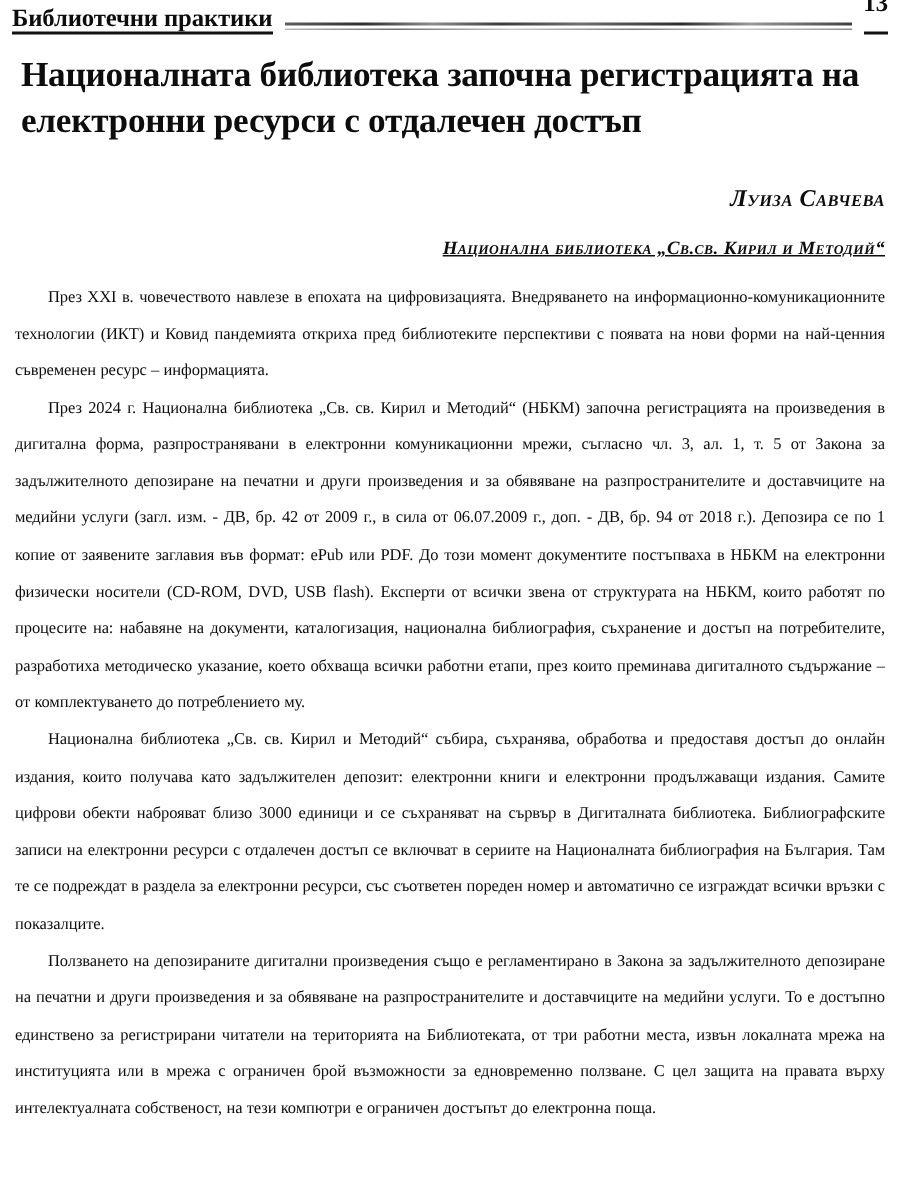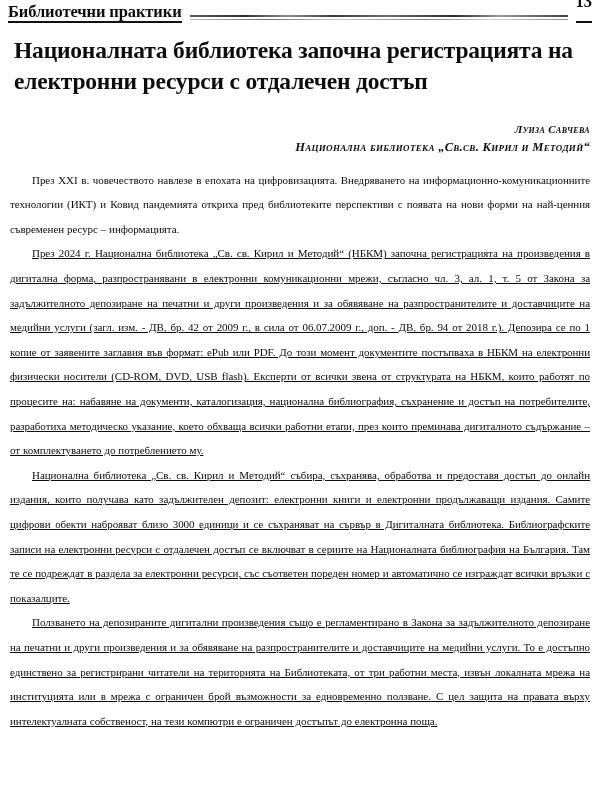--- a/index.html
+++ b/index.html
@@ -96,34 +96,35 @@
   .byline {
     margin-top: 26px;
     text-align: right;
     padding-right: 2px;
     filter: blur(0.2px);
   }
   .byline .author {
     display: block;
     font-style: italic;
     font-weight: bold;
-    font-size: 11px;
+    font-size: 16px;
     font-variant: small-caps;
     letter-spacing: 0.35px;
     line-height: 1.25;
   }
   .byline .affiliation {
     display: block;
     font-style: italic;
     font-weight: bold;
     font-size: 12.5px;
     font-variant: small-caps;
     letter-spacing: 0.3px;
     line-height: 1.35;
-    margin-top: 2px;
+    margin-top: 14px;
+    text-decoration: underline;
   }
 
   
   .body-text {
     margin-top: 12px;
     padding: 0 2px 0 2px;
   }
   .body-text p {
     margin: 0;
     text-align: justify;
@@ -131,21 +132,20 @@
     text-indent: 22px;
     font-size: 11px;
     line-height: 24.6px;
     letter-spacing: -0.06px;
     word-spacing: 0.2px;
     filter: blur(0.17px);
     hyphens: manual;
   }
   .body-text p + p {
     margin-top: 0;
-    text-decoration: underline;
   }
   .last-clip {
     position: absolute;
     left: 0;
     right: 0;
     bottom: 0;
     height: 6px;
     background: #fff;
   }
 </style>

